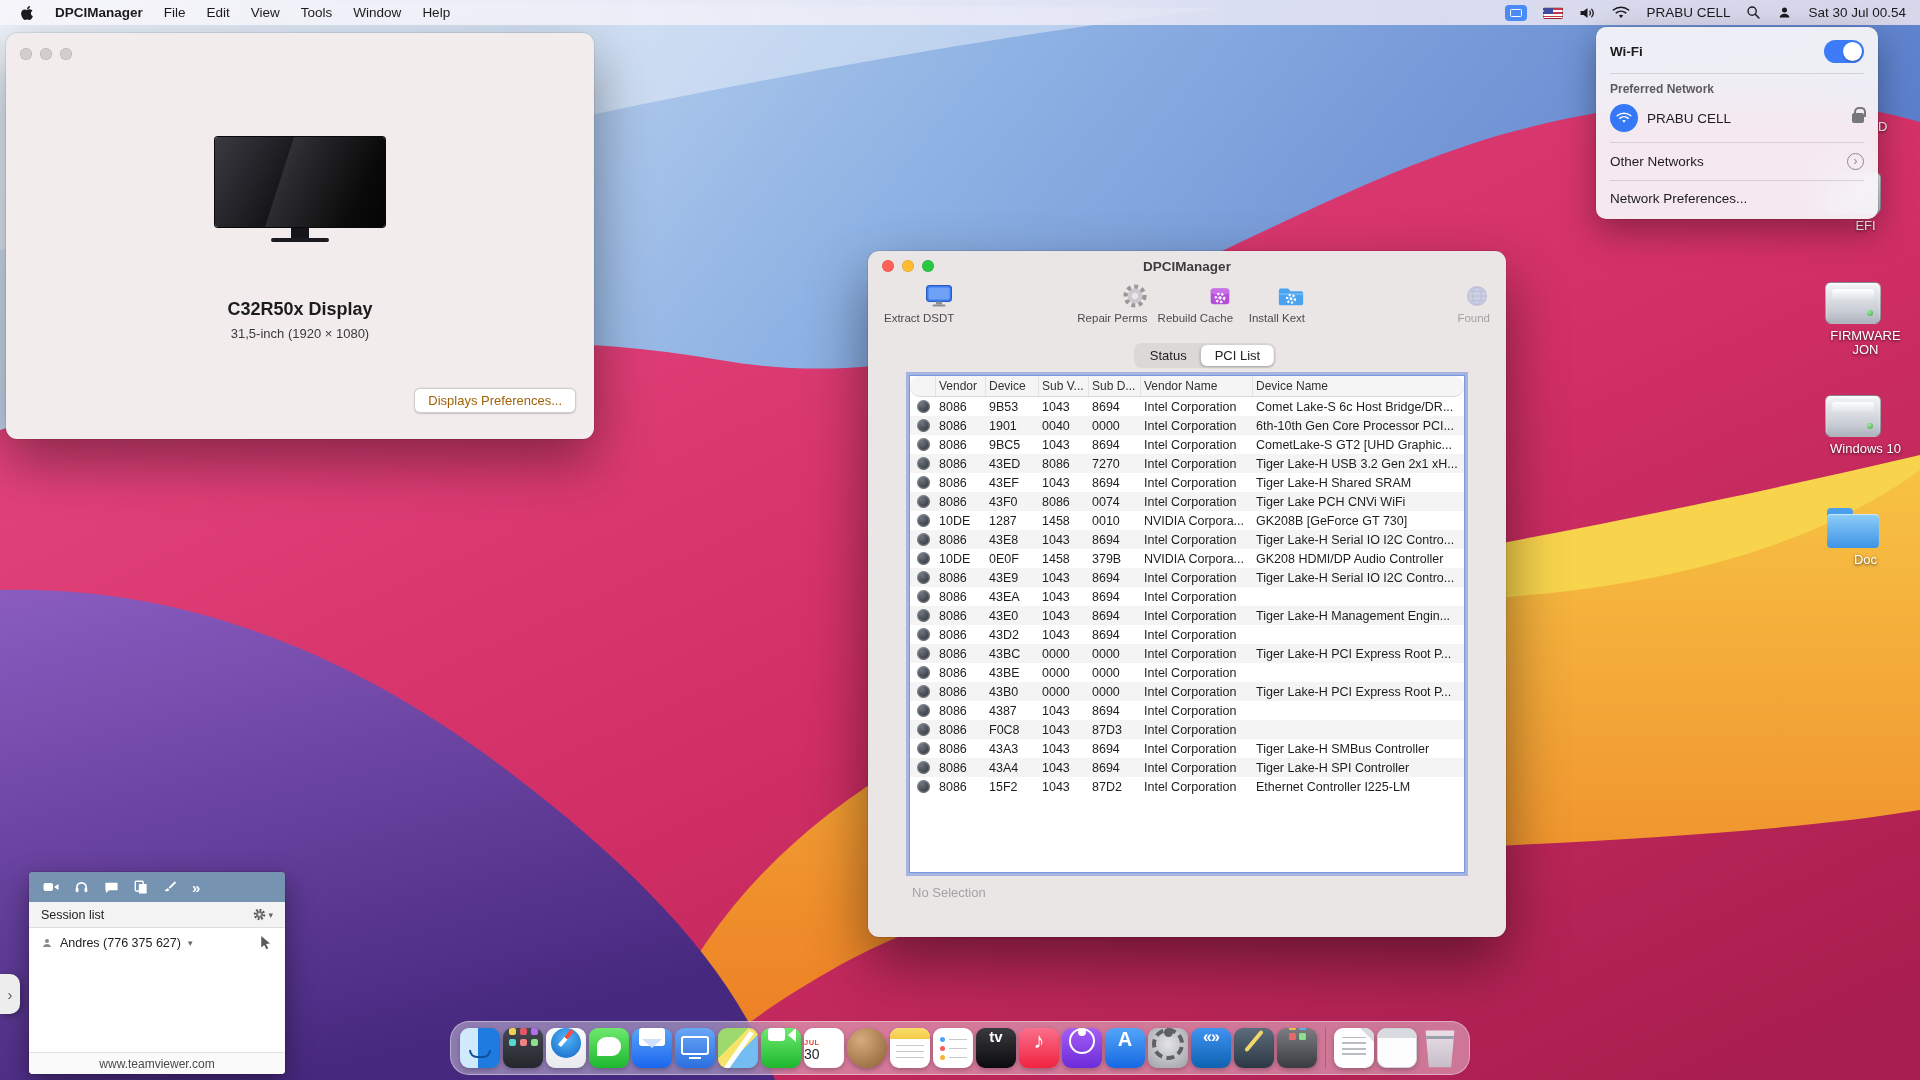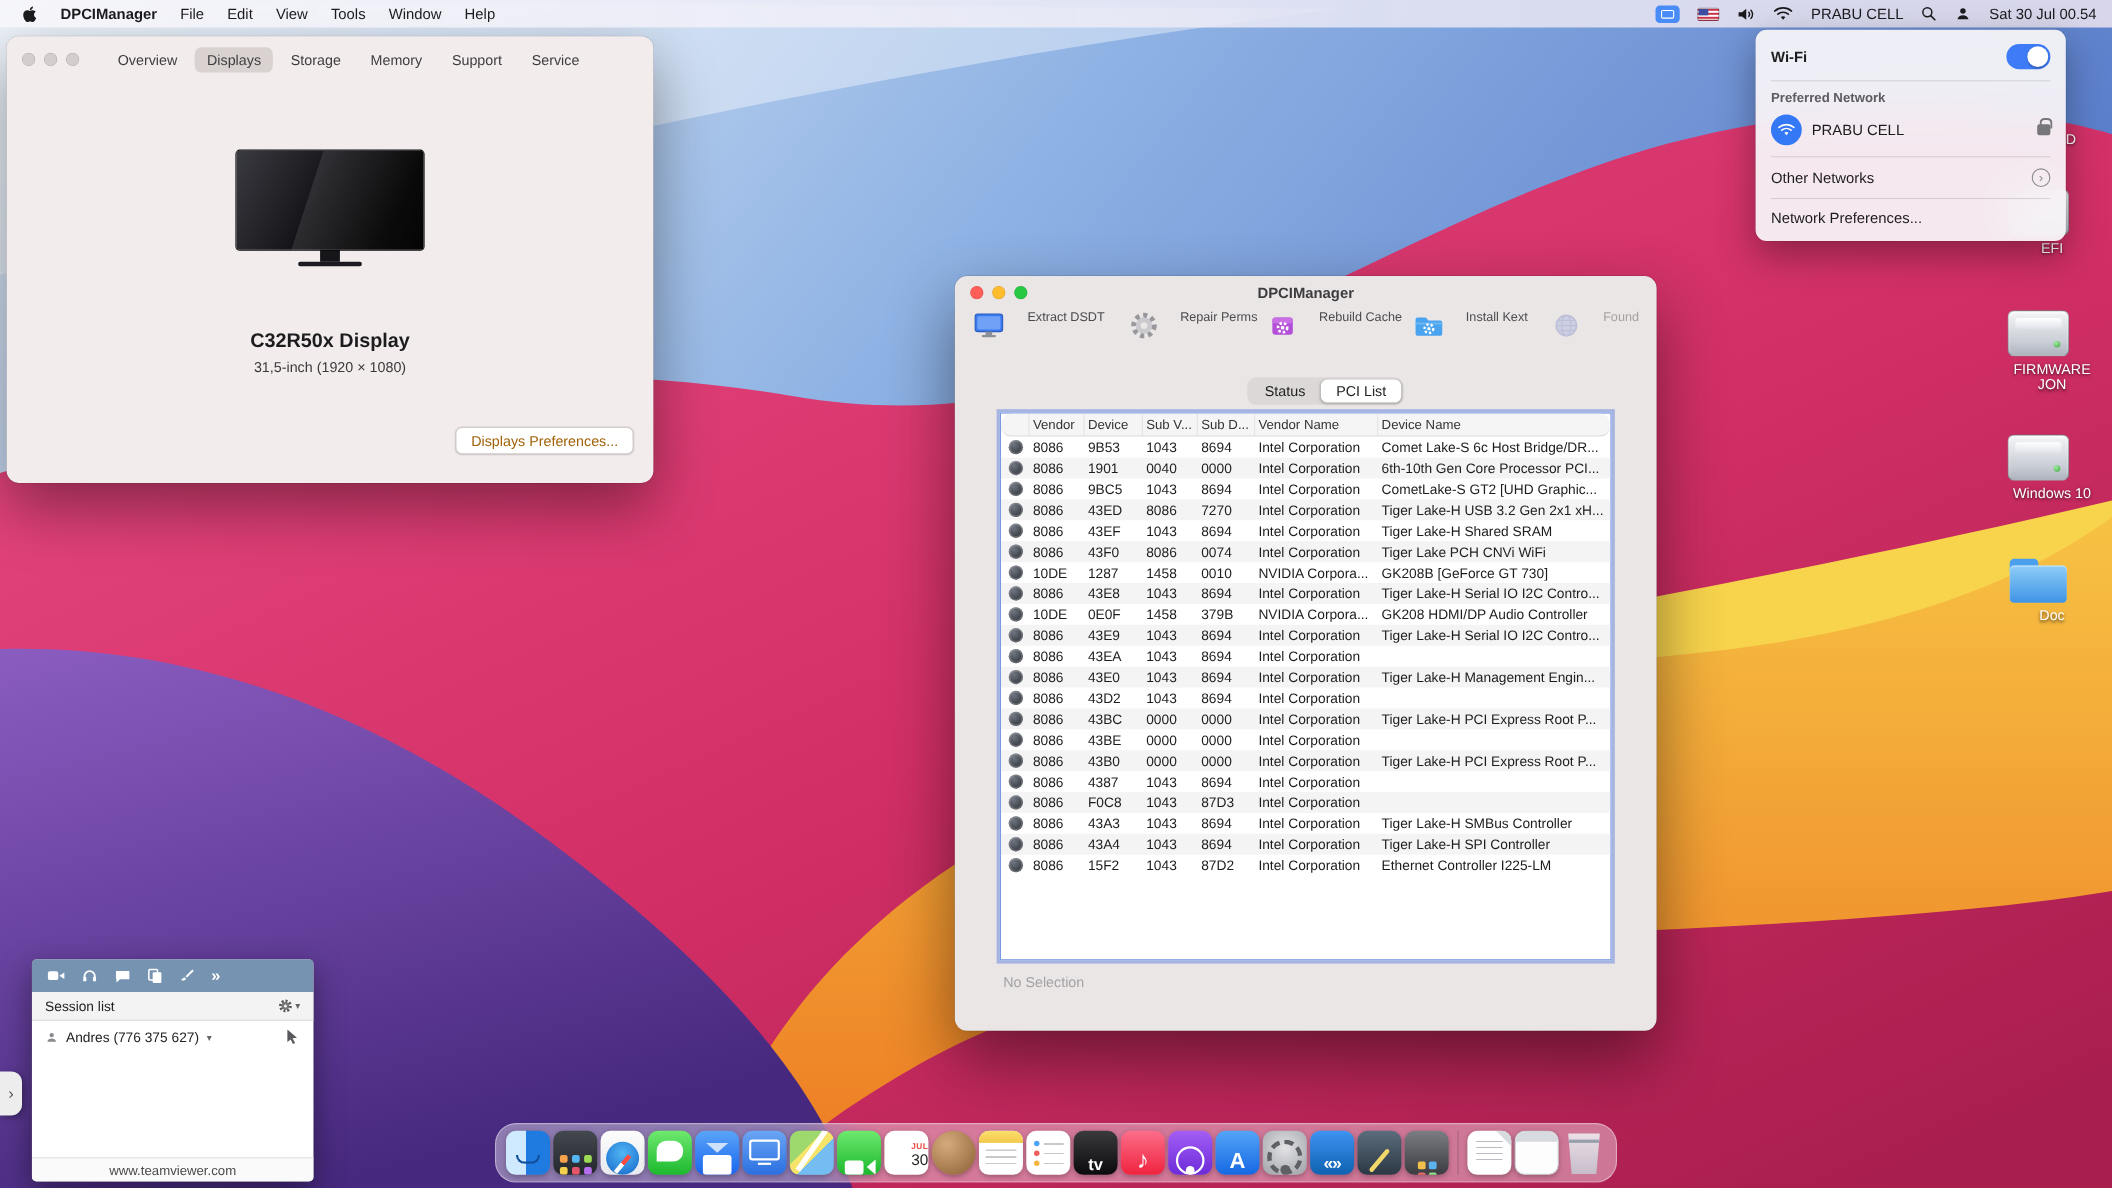--- a/index.html
+++ b/index.html
@@ -86,21 +86,21 @@
   .aw-btn{position:absolute;right:18px;bottom:26px;padding:4px 13px;font-size:13px;color:#a16207;background:#fff;
     border:1px solid #d3cccb;border-radius:6px;box-shadow:0 0.5px 1.5px rgba(0,0,0,.18);cursor:pointer;}
 
   
   .dpci-win{position:absolute;left:868px;top:251px;width:638px;height:686px;z-index:30;border-radius:11px;
     background:#ebe6e6;box-shadow:0 26px 60px rgba(0,0,0,.45),0 0 0 0.5px rgba(0,0,0,.18);}
   .dw-titlebar{position:relative;height:30px;}
   .dw-titlebar .lights{position:absolute;left:14px;top:9px;}
   .dw-title{position:absolute;left:0;right:0;top:8px;text-align:center;font-size:13.5px;font-weight:600;color:#3c3c3f;}
   .dw-toolbar{position:absolute;left:0;right:0;top:30px;height:54px;display:flex;align-items:flex-start;padding:2px 16px 0;}
-  .tb-item{display:flex;align-items:flex-start;gap:20px;cursor:pointer;min-width:62px;}
+  .tb-item{display:flex;flex-direction:column;align-items:flex-end;gap:3px;cursor:pointer;min-width:62px;}
   .tb-item .tb-label{font-size:11.5px;color:#4b4b4e;white-space:nowrap;}
   .tb-item.disabled{opacity:.45;cursor:default;}
   .tb-gap{flex:1;}
   .tb-mid{display:flex;gap:10px;}
   .seg{position:absolute;left:50%;top:92px;transform:translateX(-50%);display:flex;background:rgba(0,0,0,.06);
     border-radius:8px;padding:2px;font-size:13px;color:#222;margin-left:18px;}
   .seg-item{padding:3px 14px;border-radius:6px;cursor:pointer;}
   .seg-item.active{background:#fff;box-shadow:0 1px 2.5px rgba(0,0,0,.25);}
   .pci-table{position:absolute;left:41px;top:124px;width:556px;height:498px;background:#fff;
     border:1px solid #7a98e0;box-shadow:0 0 0 3px rgba(96,130,220,.5);overflow:hidden;}
@@ -136,21 +136,21 @@
   .tvp-foot{margin-top:auto;height:22px;border-top:1px solid #e2e2e2;background:#fafafa;display:flex;align-items:center;
     justify-content:center;font-size:12px;color:#4a4a4a;cursor:pointer;}
   .edge-tab{position:absolute;left:0;top:974px;width:20px;height:40px;z-index:40;background:#ededee;border-radius:0 10px 10px 0;
     box-shadow:2px 2px 6px rgba(0,0,0,.3);display:flex;align-items:center;justify-content:center;color:#555;font-size:15px;cursor:pointer;}
 
   
   .dock{position:absolute;left:50%;bottom:5px;transform:translateX(-50%);z-index:45;display:flex;align-items:center;gap:3px;
     padding:6px 9px;border-radius:19px;background:rgba(250,248,252,.4);border:1px solid rgba(255,255,255,.4);
     backdrop-filter:blur(22px);}
   .dock-item{width:40px;height:40px;position:relative;cursor:pointer;}
-  .di{position:absolute;inset:0;border-radius:9px;display:flex;align-items:flex-end;justify-content:center;overflow:hidden;
+  .di{position:absolute;inset:0;border-radius:9px;display:flex;align-items:flex-start;justify-content:center;overflow:hidden;
     box-shadow:0 2px 5px rgba(0,0,0,.25);}
   .di::before,.di::after{position:absolute;}
   .dock-divider{width:1px;height:40px;background:rgba(60,60,70,.3);margin:0 5px;}
   .dk-finder{background:linear-gradient(90deg,#cfeaff 0 46%,#1f7be0 46%);}
   .dk-finder::after{content:"";inset:56% 22% 26%;border:2.5px solid #10509c;border-top:none;border-radius:0 0 12px 12px;}
   .dk-launchpad{background:linear-gradient(180deg,#44484f,#24272c);}
   .dk-launchpad::before{content:"";width:7px;height:7px;border-radius:2px;background:#e4556a;
     box-shadow:-11px -11px 0 #f5a24b,0 -11px 0 #53b6f0,11px -11px 0 #9ddb55,-11px 0 0 #f3d14e,11px 0 0 #b66ef0,
     -11px 11px 0 #57d7d0,0 11px 0 #ef8181,11px 11px 0 #8ce08c;}
   .dk-safari{background:linear-gradient(180deg,#fdfdfd,#e8e9ee);}
@@ -266,28 +266,20 @@
   </div>
   <span class="partial-label">D</span>
 
   <div class="about-win">
     <div class="aw-titlebar">
       <div class="lights">
         <span class="light gray"></span>
         <span class="light gray"></span>
         <span class="light gray"></span>
       </div>
-      <div class="aw-tabs">
-        <span class="aw-tab">Overview</span>
-        <span class="aw-tab active">Displays</span>
-        <span class="aw-tab">Storage</span>
-        <span class="aw-tab">Memory</span>
-        <span class="aw-tab">Support</span>
-        <span class="aw-tab">Service</span>
-      </div>
     </div>
     <div class="tv-wrap">
       <div class="tv-screen"></div>
       <div class="tv-neck"></div>
       <div class="tv-base"></div>
     </div>
     <div class="aw-name">C32R50x Display</div>
     <div class="aw-spec">31,5-inch (1920 × 1080)</div>
     <button class="aw-btn">Displays Preferences...</button>
   </div>

